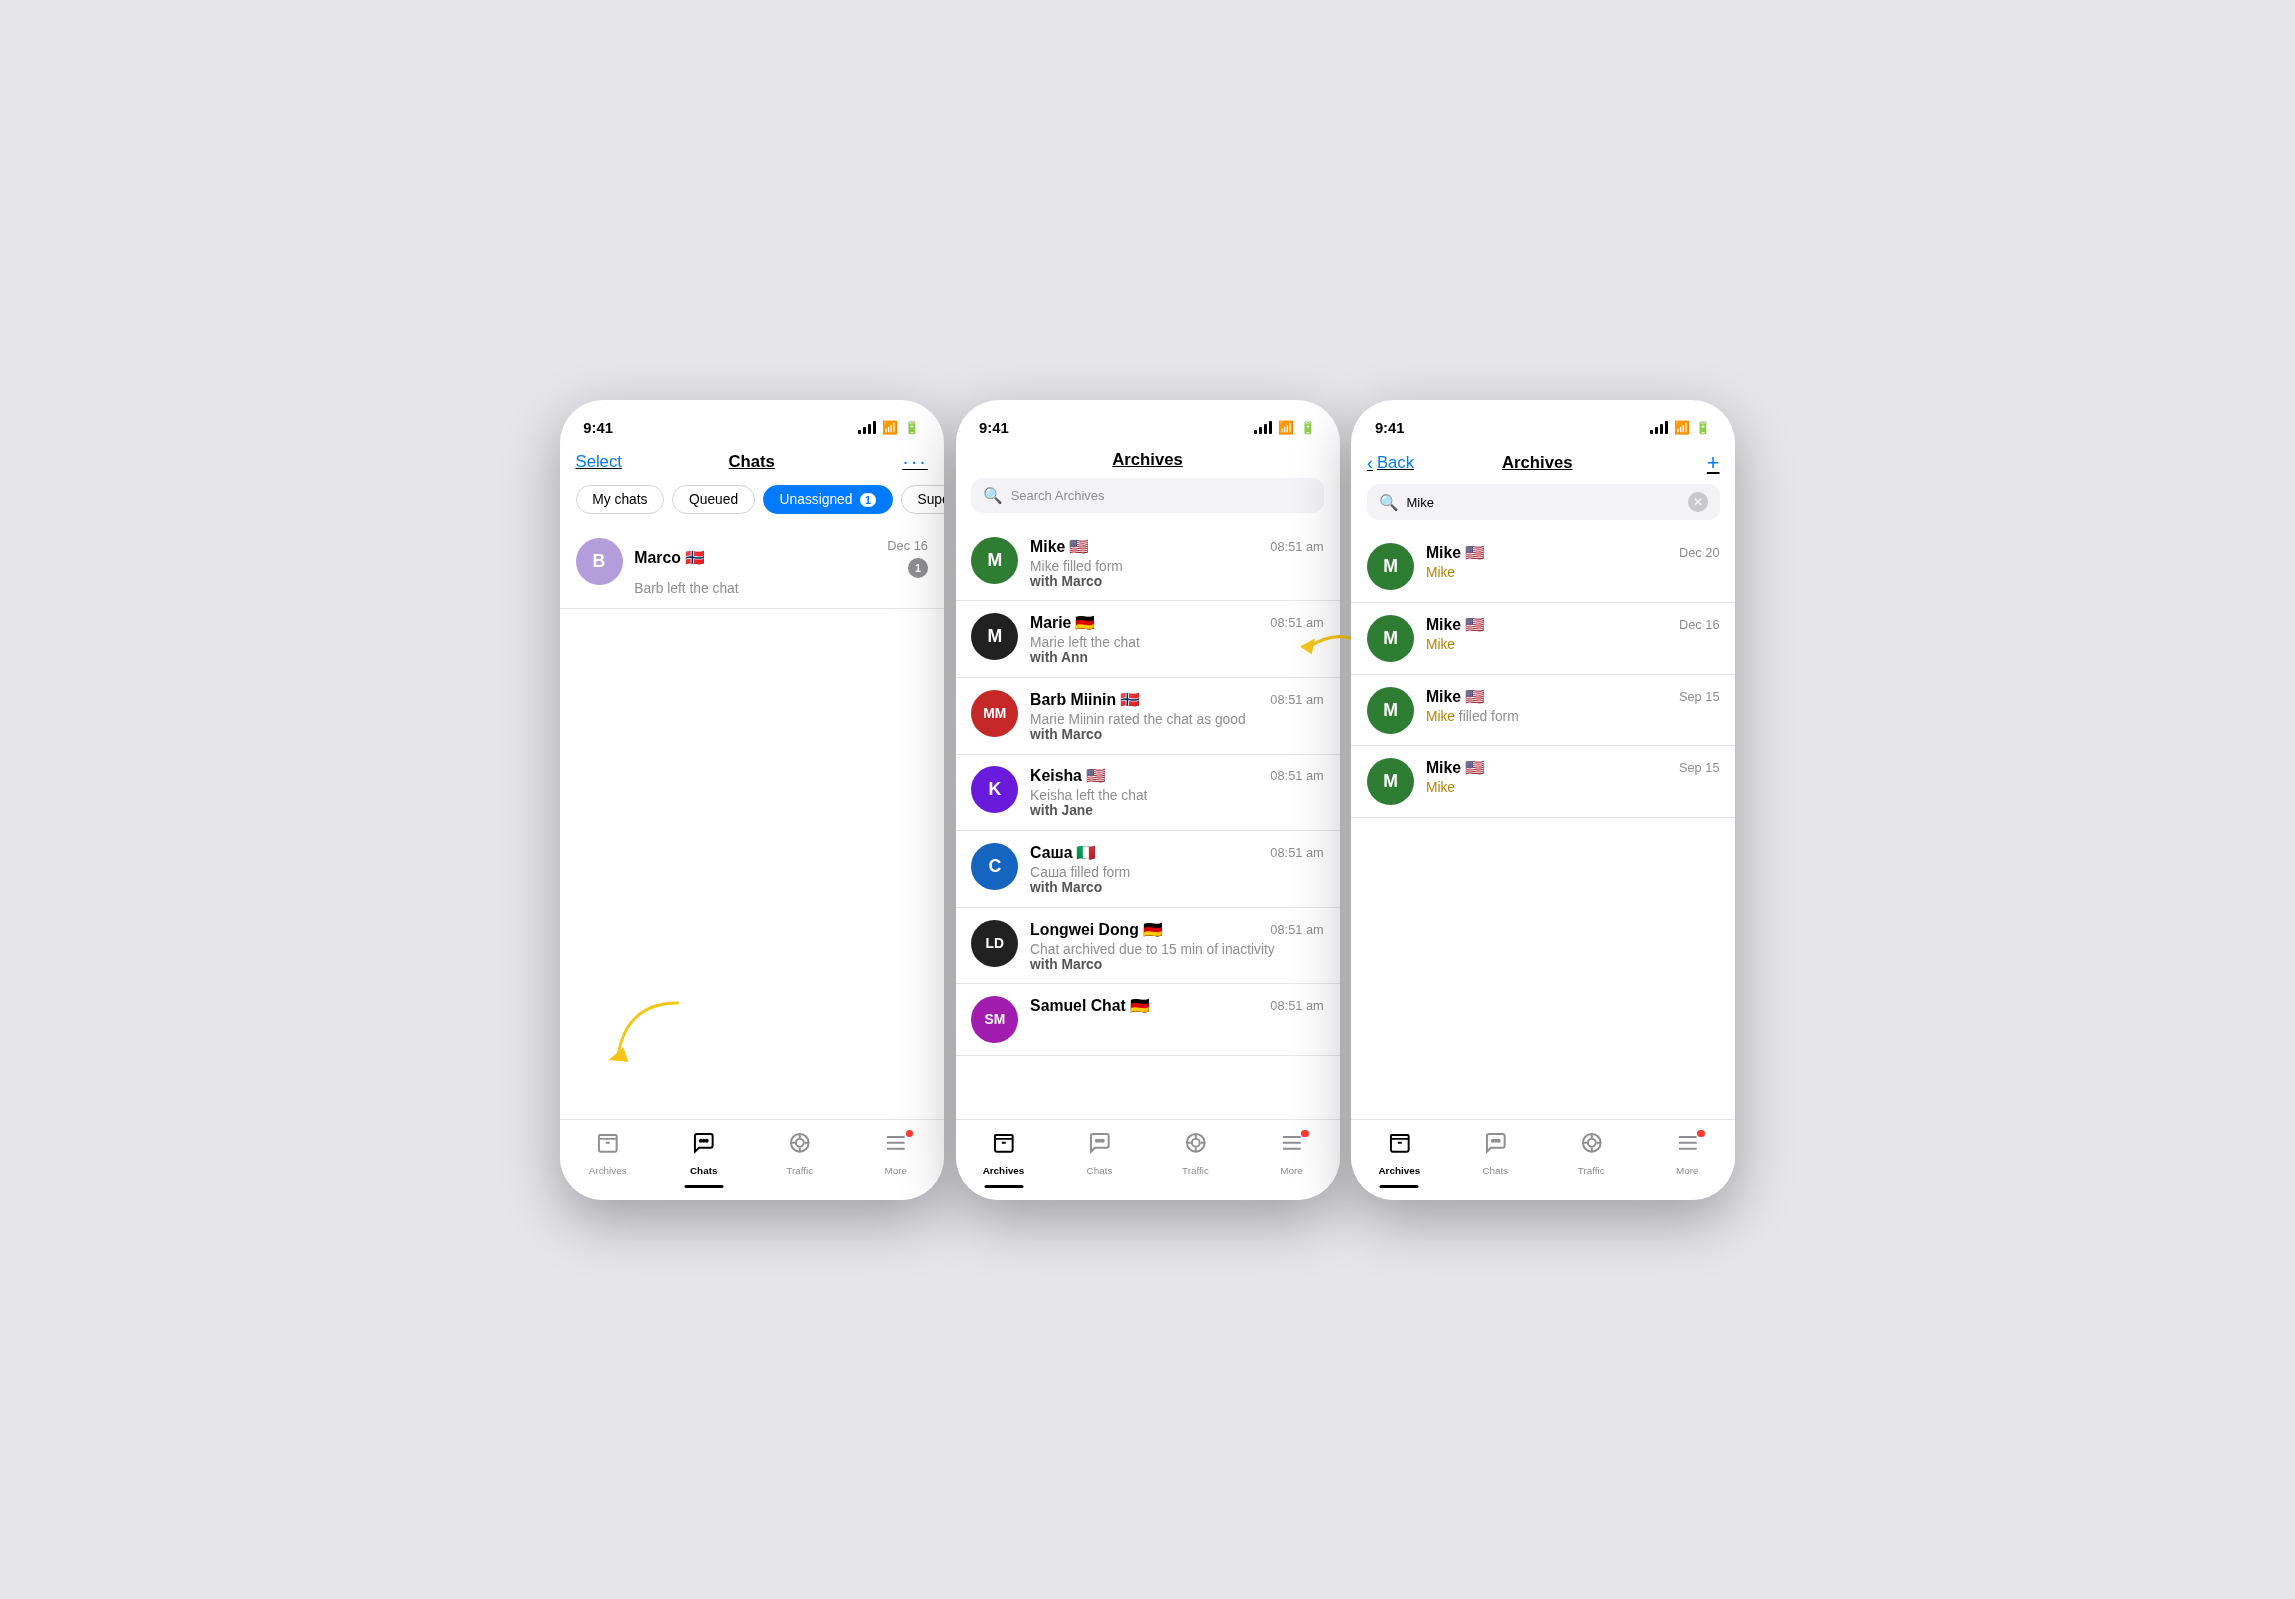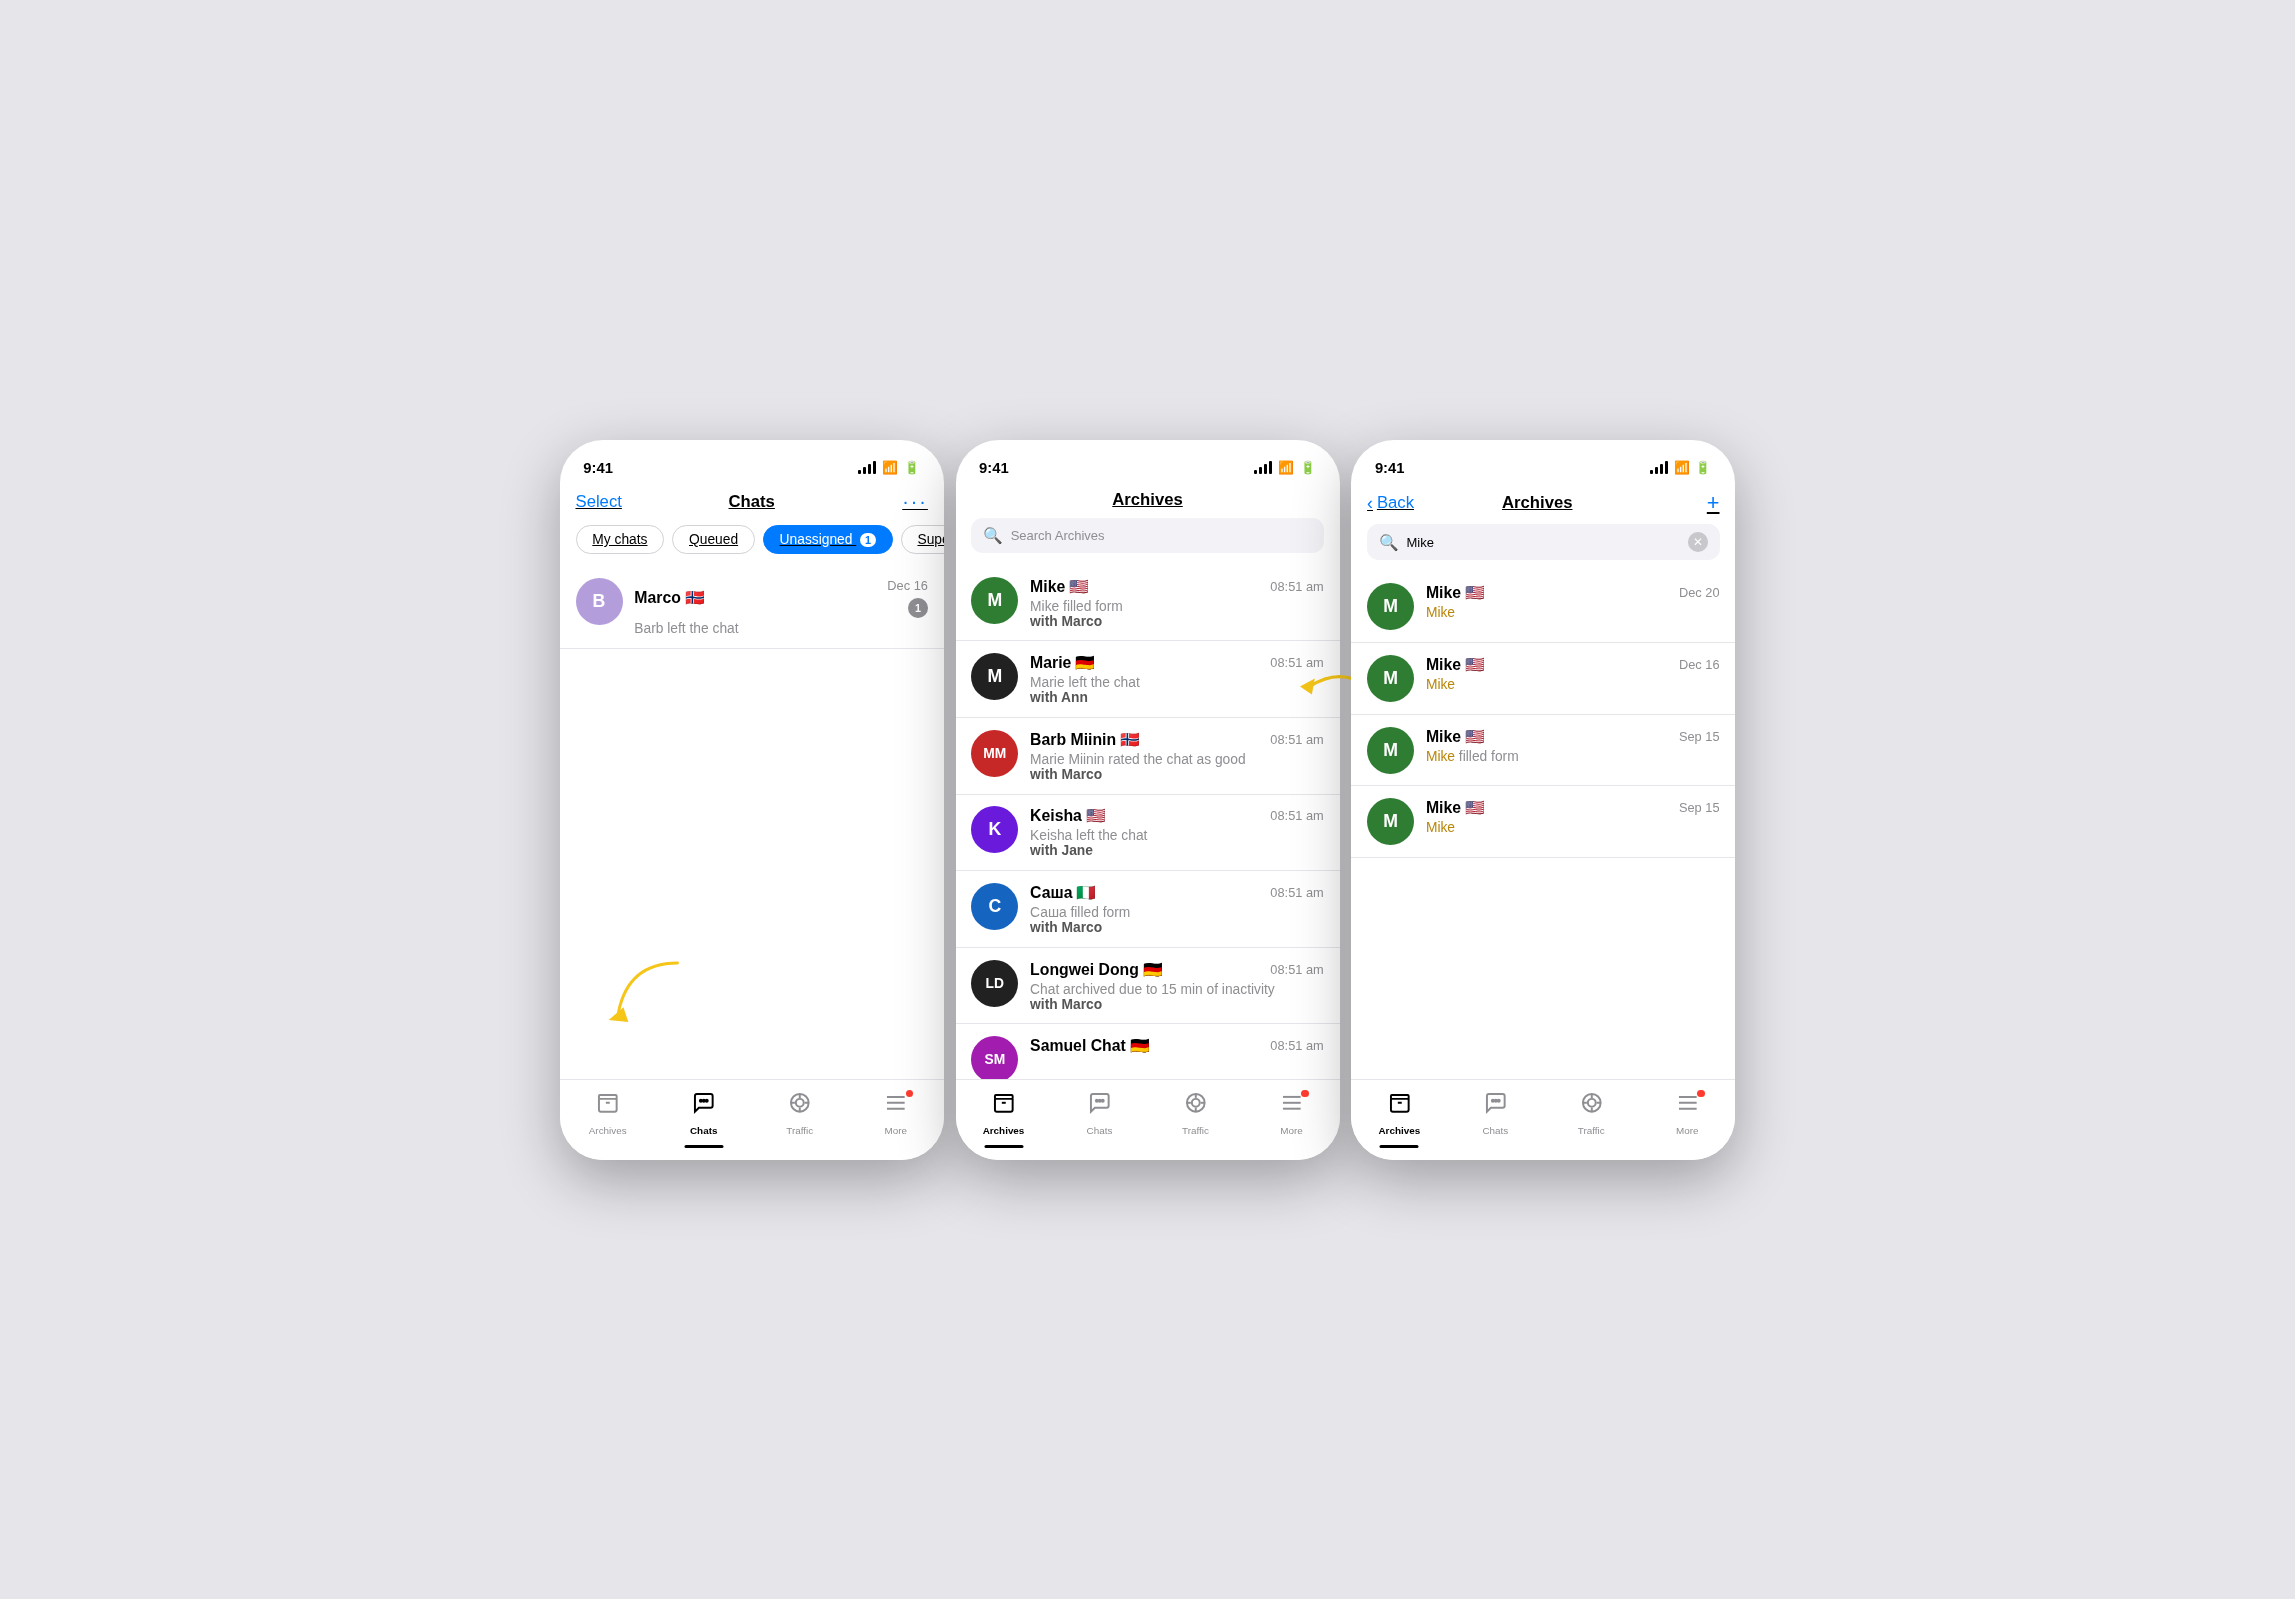--- a/index.html
+++ b/index.html
@@ -12,21 +12,21 @@
       min-height: 100vh;
       padding: 19.7px;
     }
     .phones-container {
       display: flex;
       gap: 11.8px;
       align-items: flex-start;
     }
     .phone {
       width: 384px;
-      height: 720px;
+      height: 800px;
       background: #fff;
       border-radius: 43px;
       overflow: hidden;
       box-shadow: 0 19.7px 59px rgba(0,0,0,0.3);
       display: flex;
       flex-direction: column;
       position: relative;
     }
 
     
@@ -107,21 +107,20 @@
       color: #007AFF;
     }
 
     
     .filter-tabs {
       display: flex;
       gap: 7.9px;
       padding: 3.9px 15.8px 11.8px;
       overflow-x: auto;
       flex-shrink: 0;
-      text-decoration: underline;
     }
     .filter-tabs::-webkit-scrollbar { display: none; }
     .tab-pill {
       padding: 5.9px 15.8px;
       border-radius: 19.7px;
       font-size: 13.8px;
       font-weight: 500;
       border: 1.5px solid #d1d1d6;
       background: #fff;
       color: #000;

